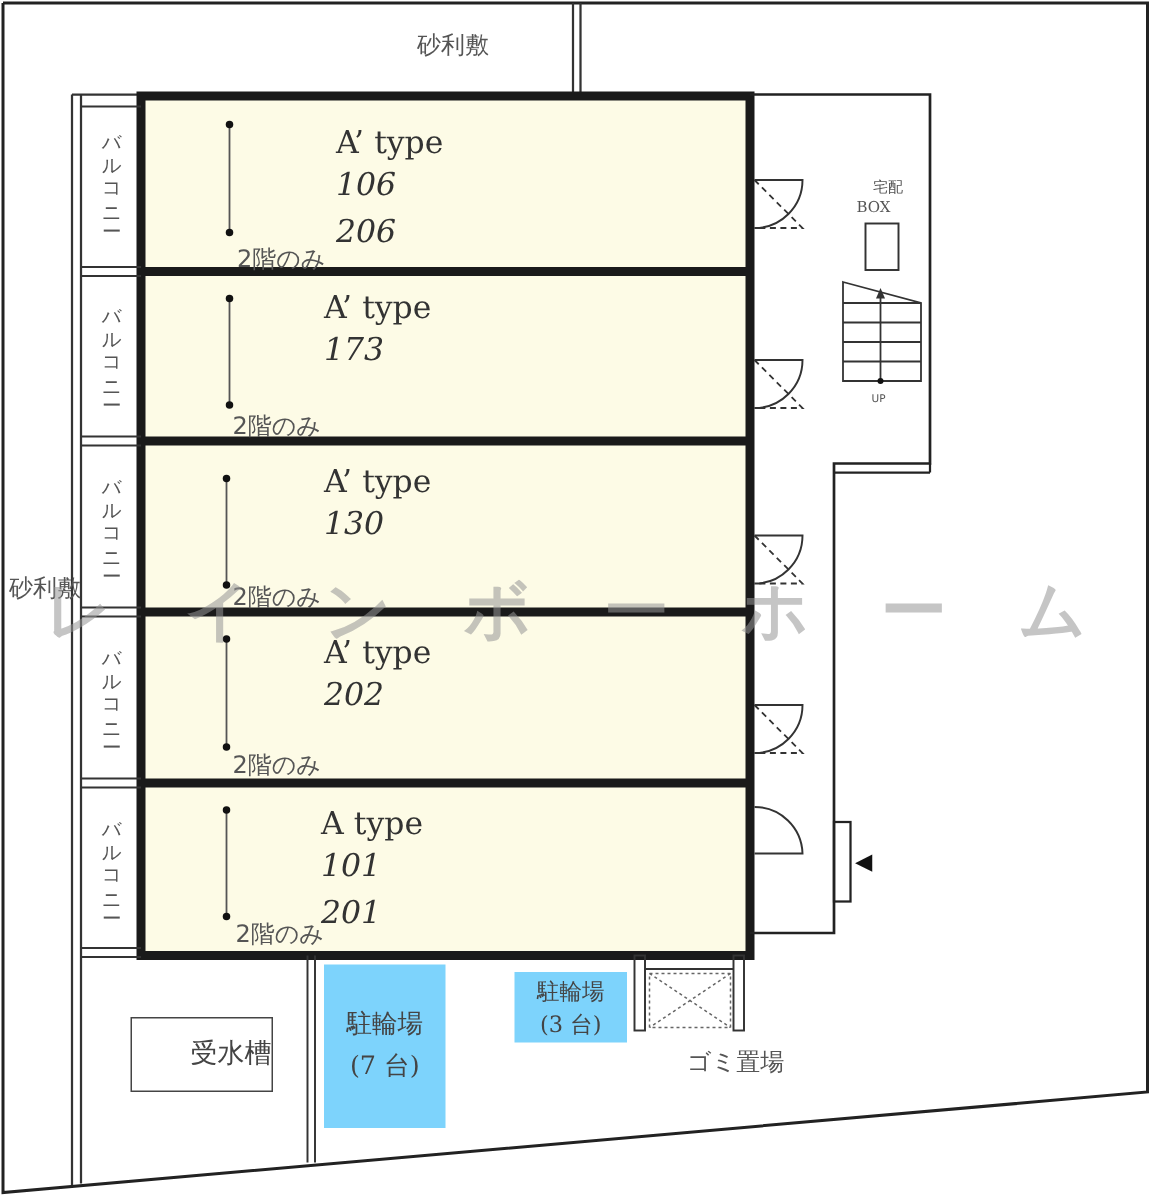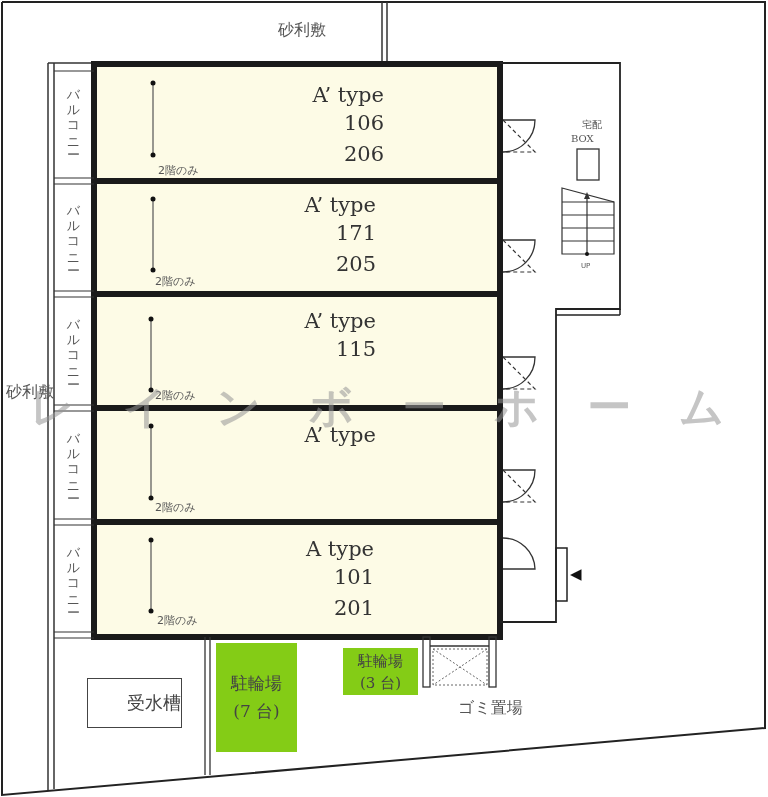--- a/index.html
+++ b/index.html
@@ -1,30 +1,30 @@
 <!DOCTYPE html>
 <html><head>
 <meta charset="utf-8">
 <style>
   html, body { margin:0; padding:0; background:#ffffff; }
   body { width:768px; height:797px; position:relative; overflow:hidden;
          font-family:"DejaVu Serif", "Liberation Serif", serif; color:#333; }
   .abs { position:absolute; }
   svg.plan { position:absolute; left:0; top:0; }
-  .unit-label { position:absolute; text-align:right; color:#333;
+  .unit-label { position:absolute; text-align:left; color:#333;
                 font-family:"DejaVu Serif","Liberation Serif",serif; }
   .unit-type { font-size:21px; line-height:26px; }
-  .unit-num { font-size:21px; line-height:31px; }
-  .note { position:absolute; font-size:11px; color:#555;
+  .unit-num { font-size:21px; line-height:31px;font-style:italic; }
+  .note { position:absolute; font-size:16px; color:#555;
           font-family:"DejaVu Sans","Liberation Sans",sans-serif; }
   .balcony-label { position:absolute; writing-mode:vertical-rl; font-size:13px; color:#555;
                    font-family:"DejaVu Sans","Liberation Sans",sans-serif; letter-spacing:2px; }
   .small-label { position:absolute; font-size:16px; color:#555;
                  font-family:"DejaVu Sans","Liberation Sans",sans-serif; }
-  .parking { position:absolute; background:#84cc16; text-align:center; color:#444;
+  .parking { position:absolute; background:#7dd3fc; text-align:center; color:#444;
              font-size:15px; line-height:22px; }
   .tank { position:absolute; border:1.5px solid #444; text-align:right; font-size:18px; color:#444; }
   .watermark { position:absolute; font-size:44px; color:rgba(150,150,150,0.55); letter-spacing:48px;
                font-family:"DejaVu Sans","Liberation Sans",sans-serif; font-weight:bold; white-space:nowrap; }
 </style>
 </head>
 <body>
 
 <svg class="plan" width="768" height="797" viewBox="0 0 768 797">
 
@@ -138,29 +138,29 @@
 <div class="balcony-label" style="left:64px;top:424px;">バルコニー</div>
 <div class="balcony-label" style="left:64px;top:538px;">バルコニー</div>
 
 <div class="unit-label" style="left:224px;top:82px;width:160px;">
   <div class="unit-type">A’ type</div>
   <div class="unit-num">106</div>
   <div class="unit-num">206</div>
 </div>
 <div class="unit-label" style="left:216px;top:192px;width:160px;">
   <div class="unit-type">A’ type</div>
-  <div class="unit-num">171</div>
-  <div class="unit-num">205</div>
+  <div class="unit-num">173</div>
 </div>
 <div class="unit-label" style="left:216px;top:308px;width:160px;">
   <div class="unit-type">A’ type</div>
-  <div class="unit-num">115</div>
+  <div class="unit-num">130</div>
 </div>
 <div class="unit-label" style="left:216px;top:422px;width:160px;">
   <div class="unit-type">A’ type</div>
+  <div class="unit-num">202</div>
 </div>
 <div class="unit-label" style="left:214px;top:536px;width:160px;">
   <div class="unit-type">A type</div>
   <div class="unit-num">101</div>
   <div class="unit-num">201</div>
 </div>
 
 <div class="note" style="left:158px;top:163px;">2階のみ</div>
 <div class="note" style="left:155px;top:274px;">2階のみ</div>
 <div class="note" style="left:155px;top:388px;">2階のみ</div>

